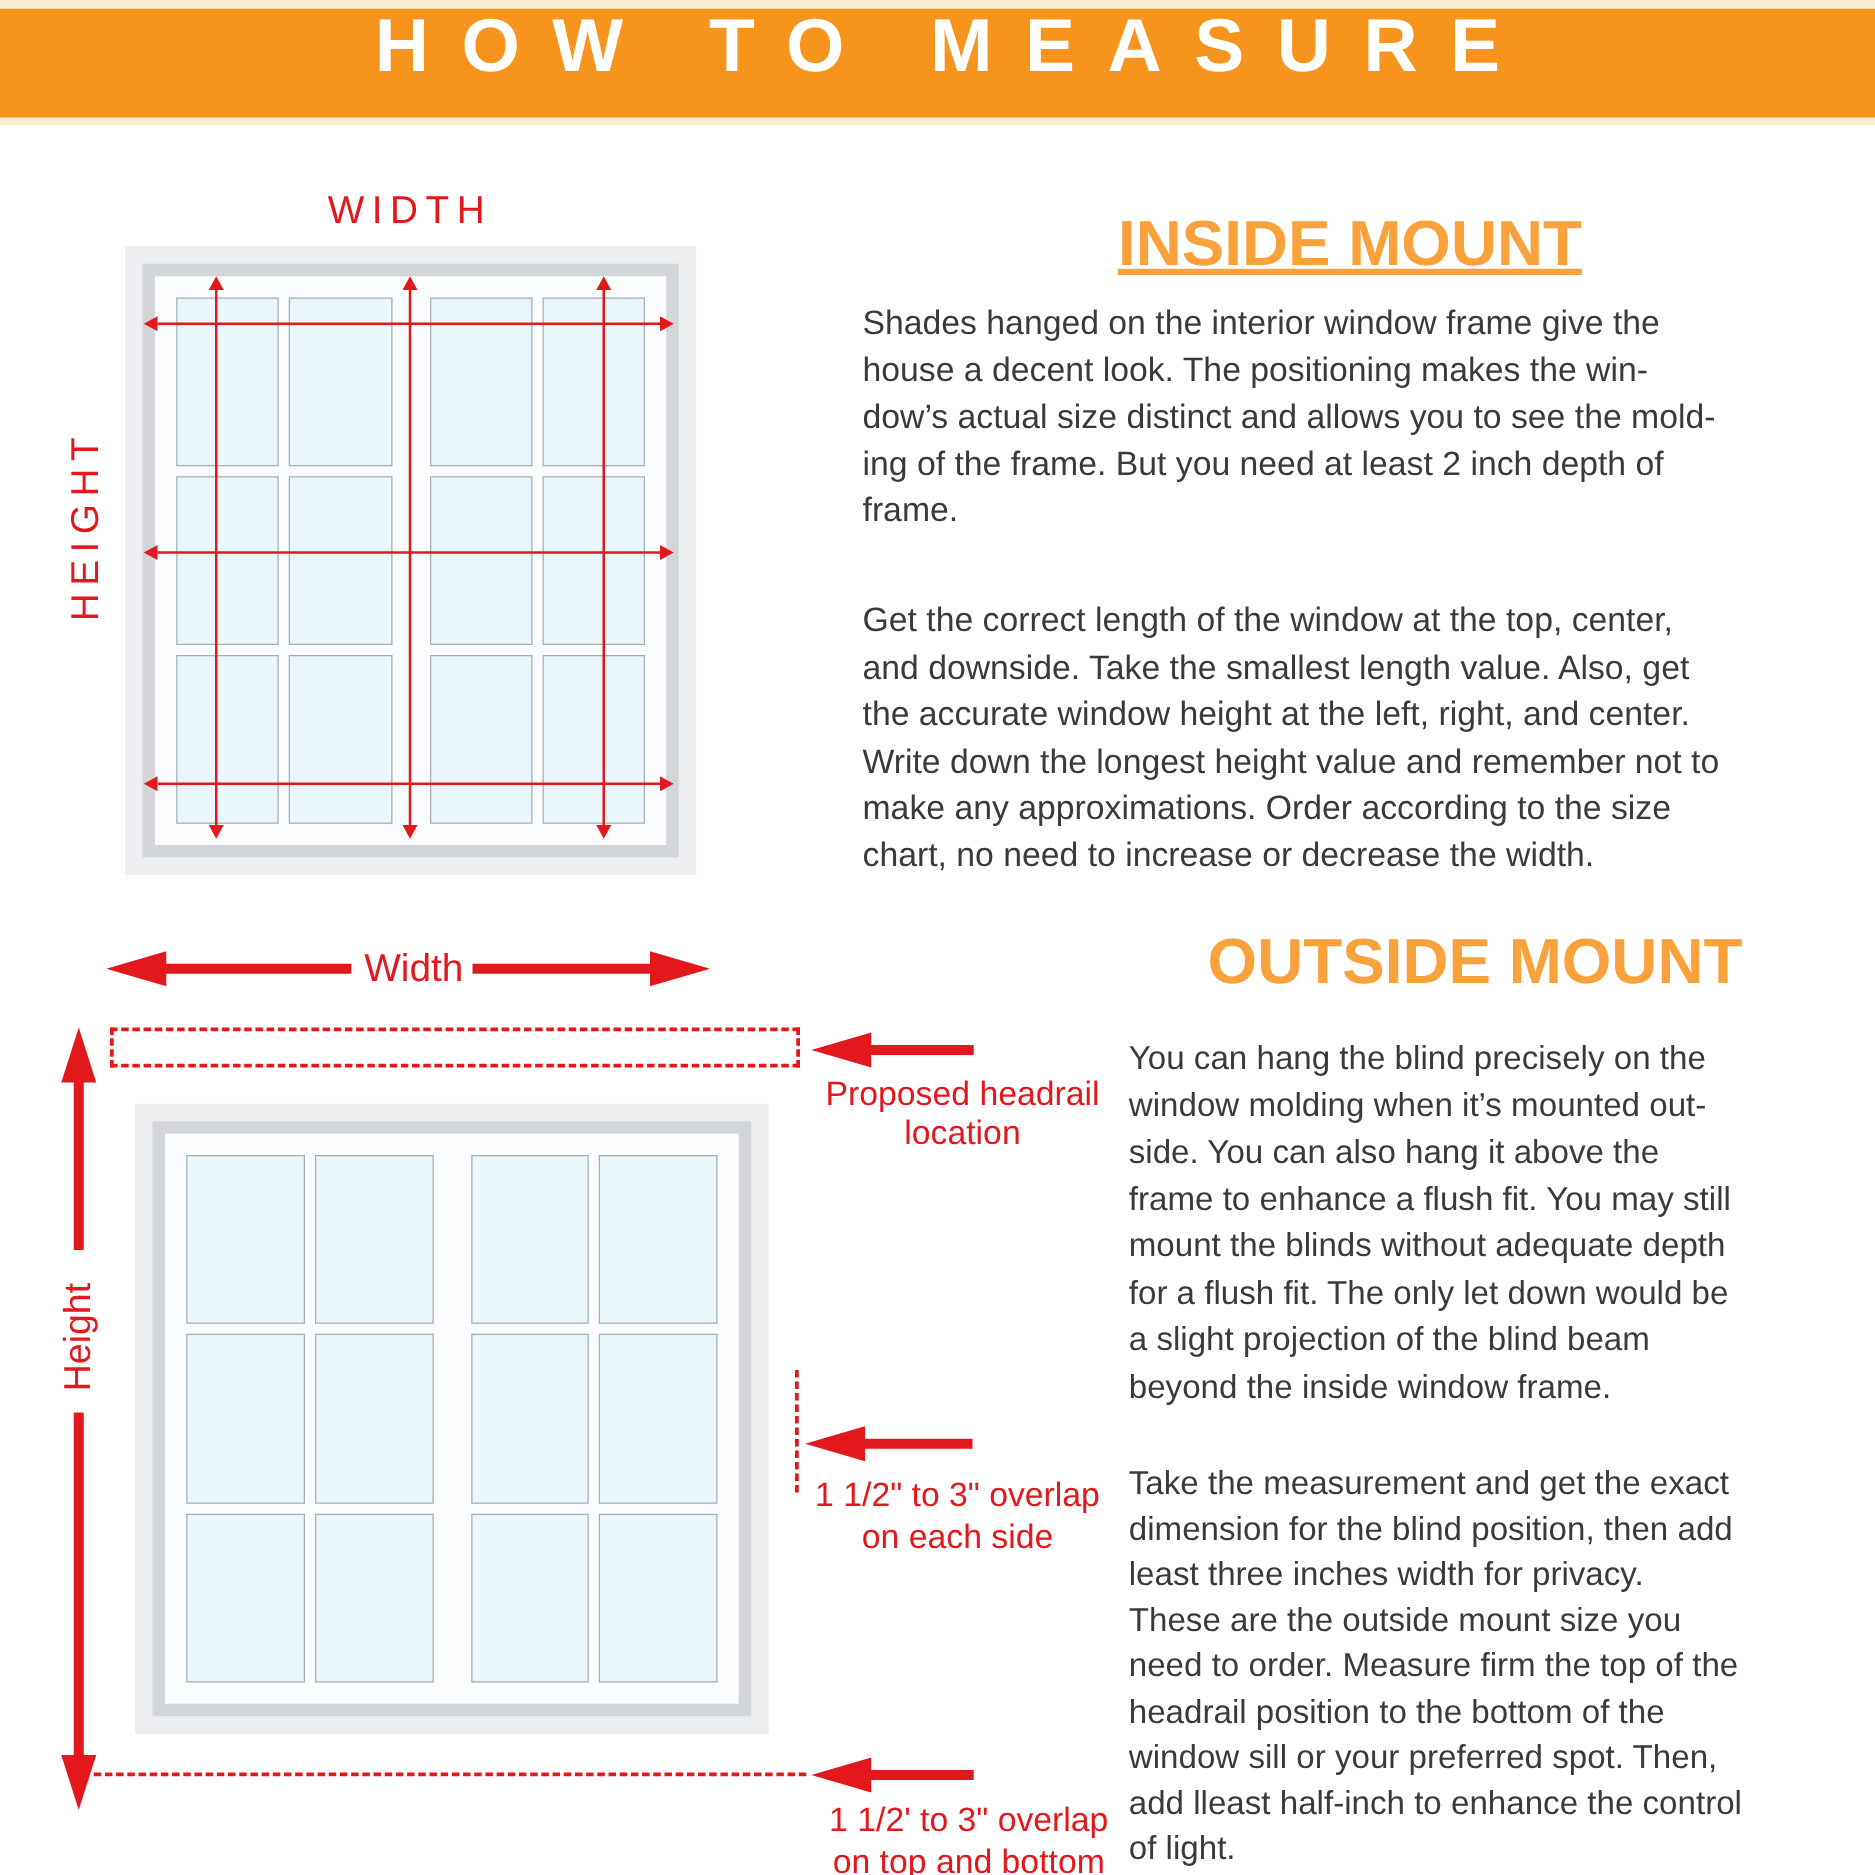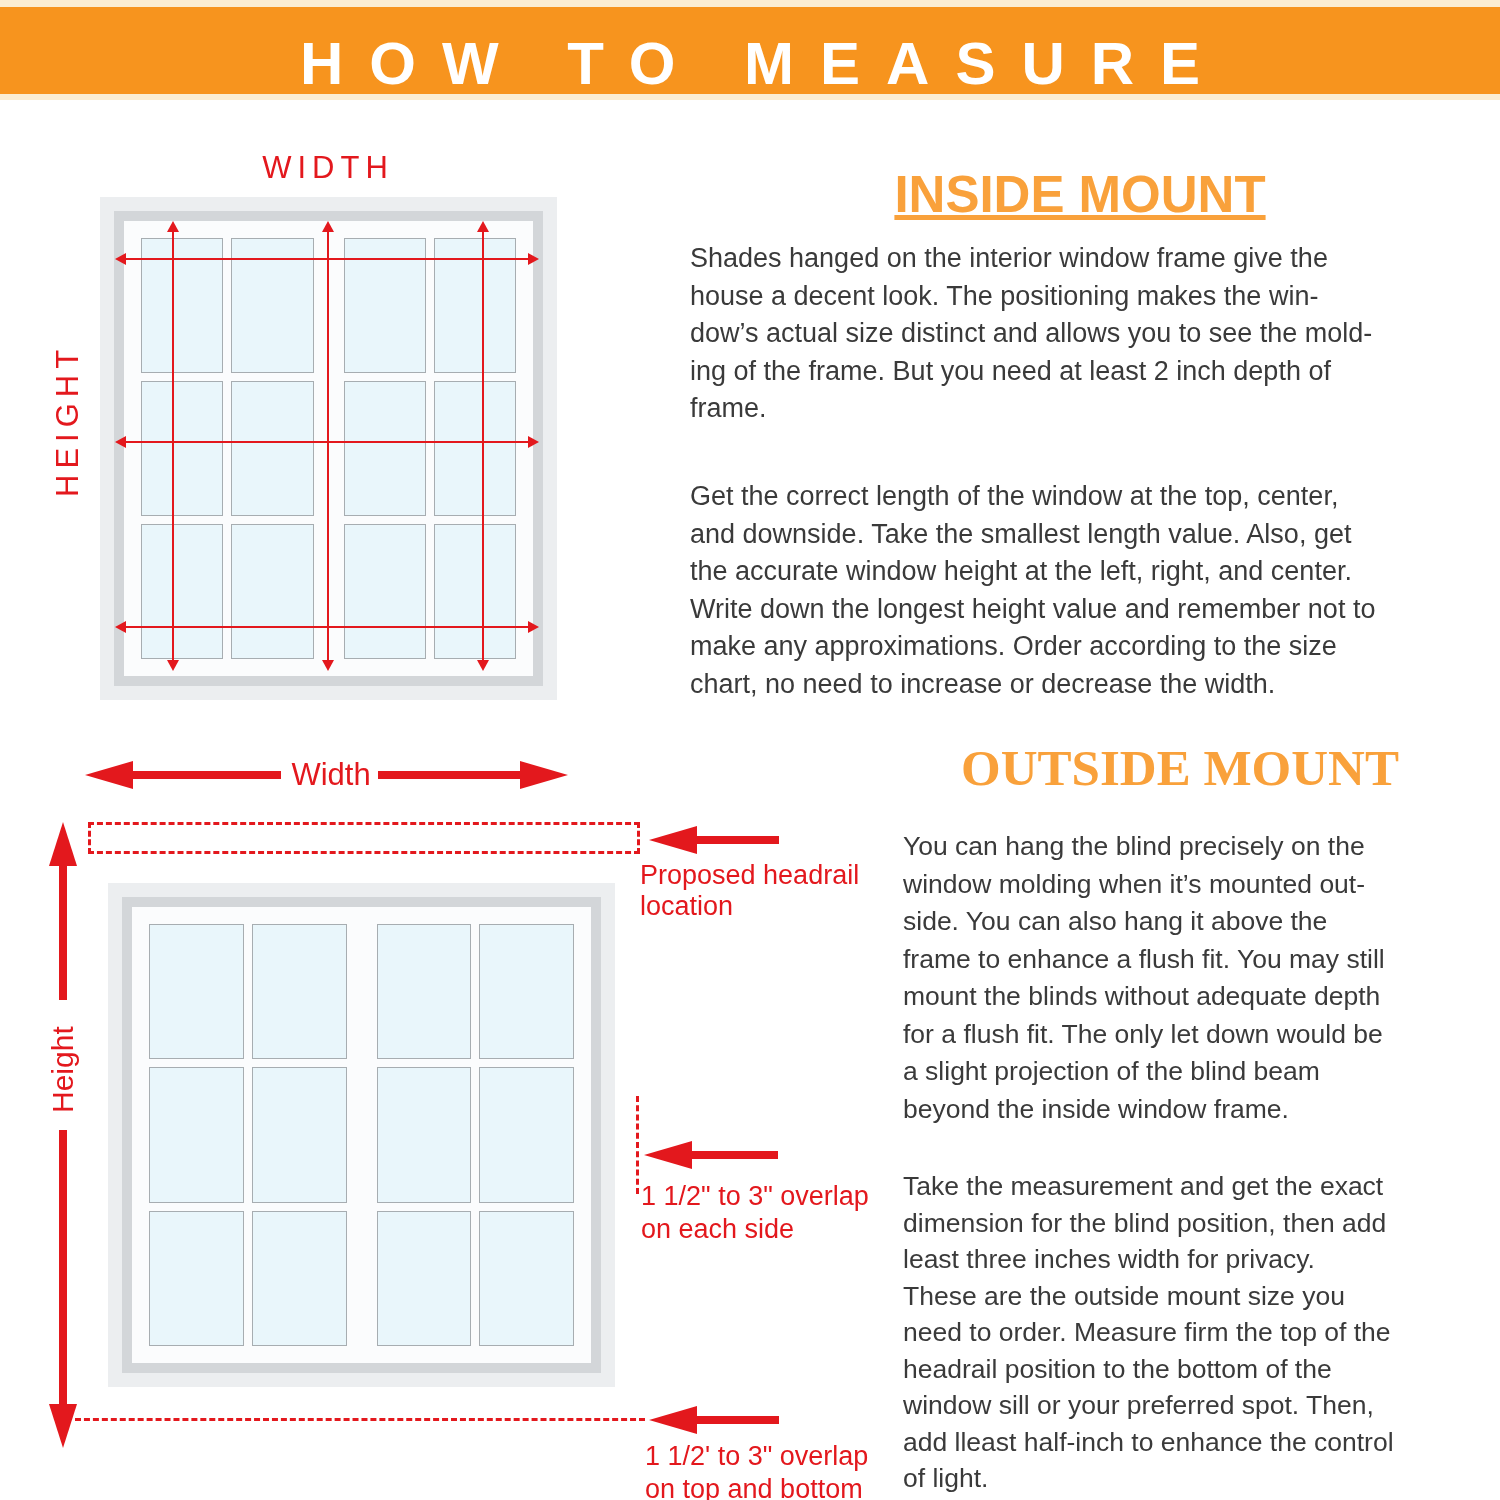--- a/index.html
+++ b/index.html
@@ -11,21 +11,21 @@
   html,body { margin:0; padding:0; }
   .page {
     position:relative; width:1500px; height:1500px; background:#ffffff;
     overflow:hidden; font-family:"Liberation Sans", sans-serif;
   }
   
   .banner {
     position:absolute; left:0; top:0; width:100%; height:100px;
     background:var(--banner-orange);
     border-top:7px solid #FBEDD2; border-bottom:6px solid #FBEDD2;
-    box-sizing:border-box; display:flex; align-items:flex-end; justify-content:center;
+    box-sizing:border-box; display:flex; align-items:flex-start; justify-content:center;
   }
   .banner-title {
     margin:0; color:#ffffff; font-size:60px; font-weight:bold;
     letter-spacing:26px; padding-left:26px; white-space:nowrap; line-height:1;
   }
   
   .window { position:absolute; background:#ECEEF0; padding:14px; box-sizing:border-box; }
   .window-ring { background:#D3D6D9; padding:10px; height:100%; box-sizing:border-box; }
   .window-white { background:#FBFCFD; padding:17px; height:100%; box-sizing:border-box; }
   .sashes { display:flex; gap:30px; height:100%; }
@@ -58,21 +58,21 @@
     border-left:14px solid transparent; border-right:14px solid transparent;
     border-bottom:44px solid var(--red); }
   .trid { position:absolute; width:0; height:0;
     border-left:14px solid transparent; border-right:14px solid transparent;
     border-top:44px solid var(--red); }
   
   .dashed-rect  { position:absolute; border:3px dashed var(--red); box-sizing:border-box; }
   .dashed-vline { position:absolute; width:0; border-left:3px dashed var(--red); }
   .dashed-hline { position:absolute; height:0; border-top:3px dashed var(--red); }
   
-  .red-label { position:absolute; color:var(--red); white-space:pre-line; }
+  .red-label { position:absolute; color:var(--red); white-space:pre-line;text-align:center; }
   .vlabel { position:absolute; color:var(--red); writing-mode:vertical-rl; transform:rotate(180deg);
     display:flex; align-items:center; justify-content:center; }
   .mount-heading { position:absolute; color:var(--heading-orange); font-weight:bold;
     text-align:center; white-space:nowrap; line-height:1.05; }
   .para { position:absolute; color:var(--body-text); white-space:pre-line; }
 </style>
 </head>
 <body>
 
 <div class="page">
@@ -123,21 +123,21 @@
 dow’s actual size distinct and allows you to see the mold-
 ing of the frame. But you need at least 2 inch depth of
 frame.</div>
   <div class="para" style="left:690px; top:478px; width:830px; font-size:27px; line-height:37.5px;">Get the correct length of the window at the top, center,
 and downside. Take the smallest length value. Also, get
 the accurate window height at the left, right, and center.
 Write down the longest height value and remember not to
 make any approximations. Order according to the size
 chart, no need to increase or decrease the width.</div>
 
-  <div class="mount-heading" style="left:900px; top:742px; width:560px; font-size:51px;font-family:Liberation Serif, serif;">OUTSIDE MOUNT</div>
+  <div class="mount-heading" style="left:900px; top:742px; width:560px; font-size:51px;">OUTSIDE MOUNT</div>
   <div class="para" style="left:903px; top:828px; width:610px; font-size:26.5px; line-height:37.5px;">You can hang the blind precisely on the
 window molding when it’s mounted out-
 side. You can also hang it above the
 frame to enhance a flush fit. You may still
 mount the blinds without adequate depth
 for a flush fit. The only let down would be
 a slight projection of the blind beam
 beyond the inside window frame.</div>
   <div class="para" style="left:903px; top:1168px; width:610px; font-size:26.5px; line-height:36.5px;">Take the measurement and get the exact
 dimension for the blind position, then add

